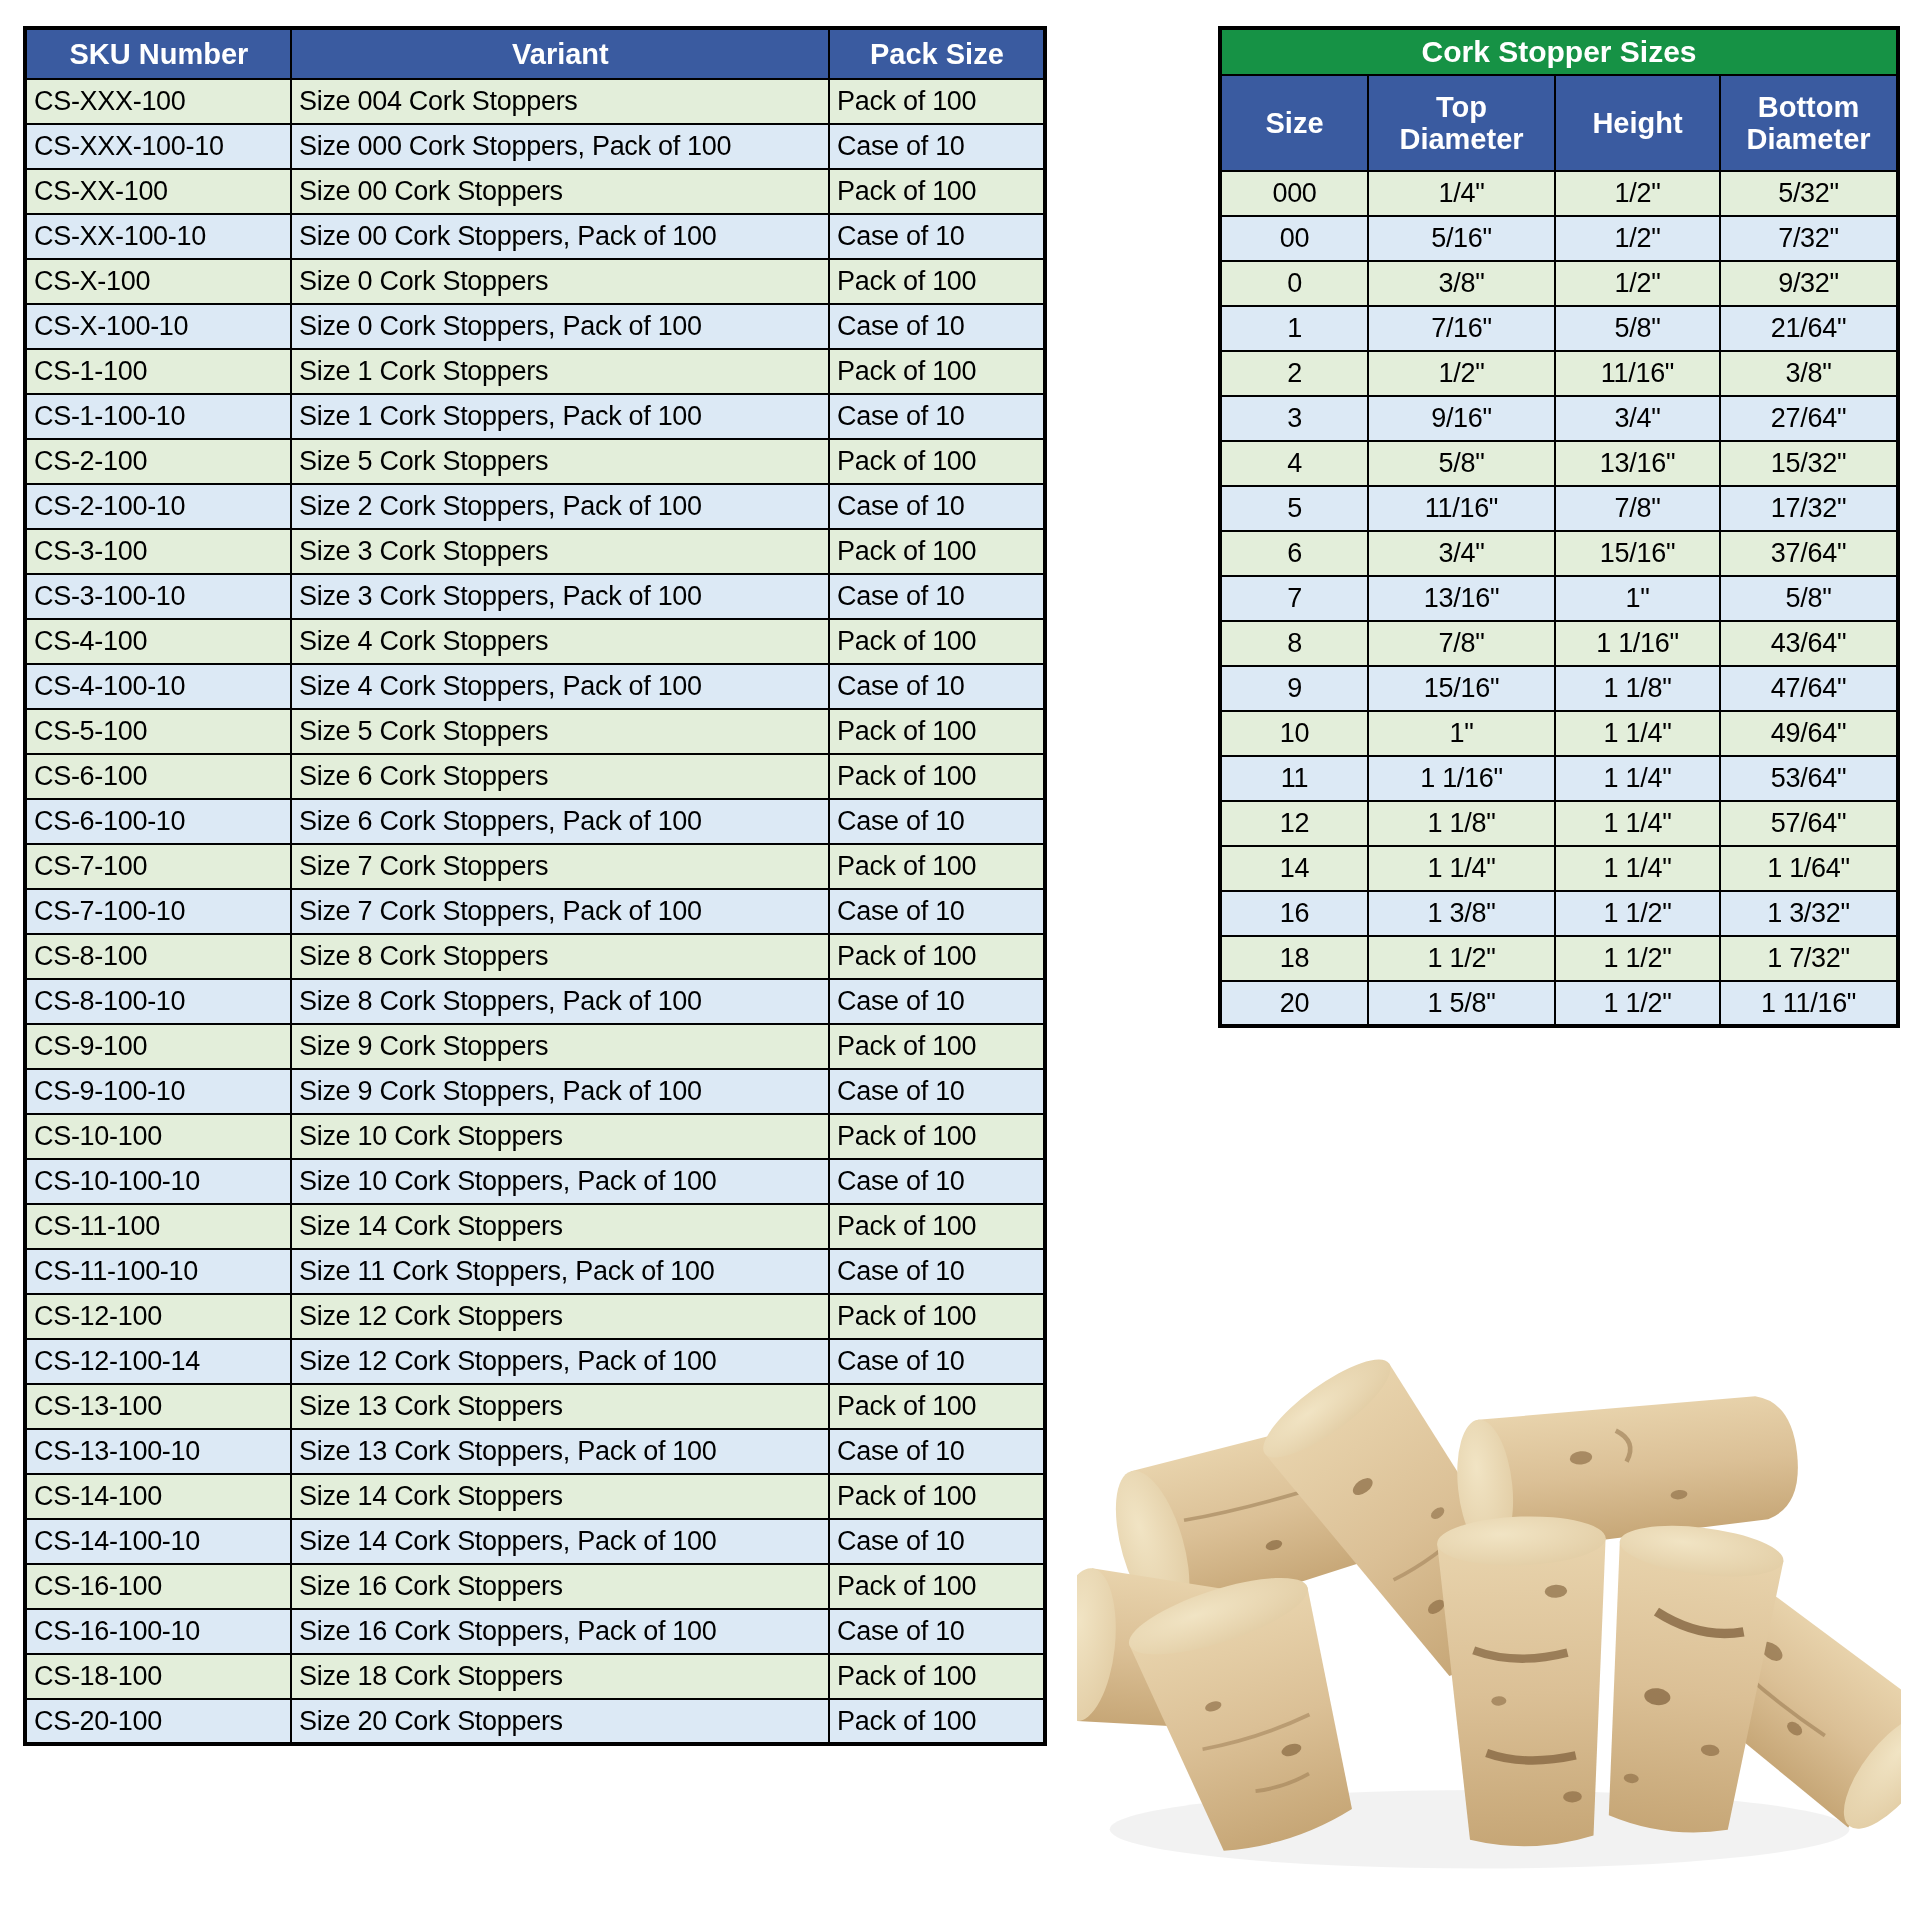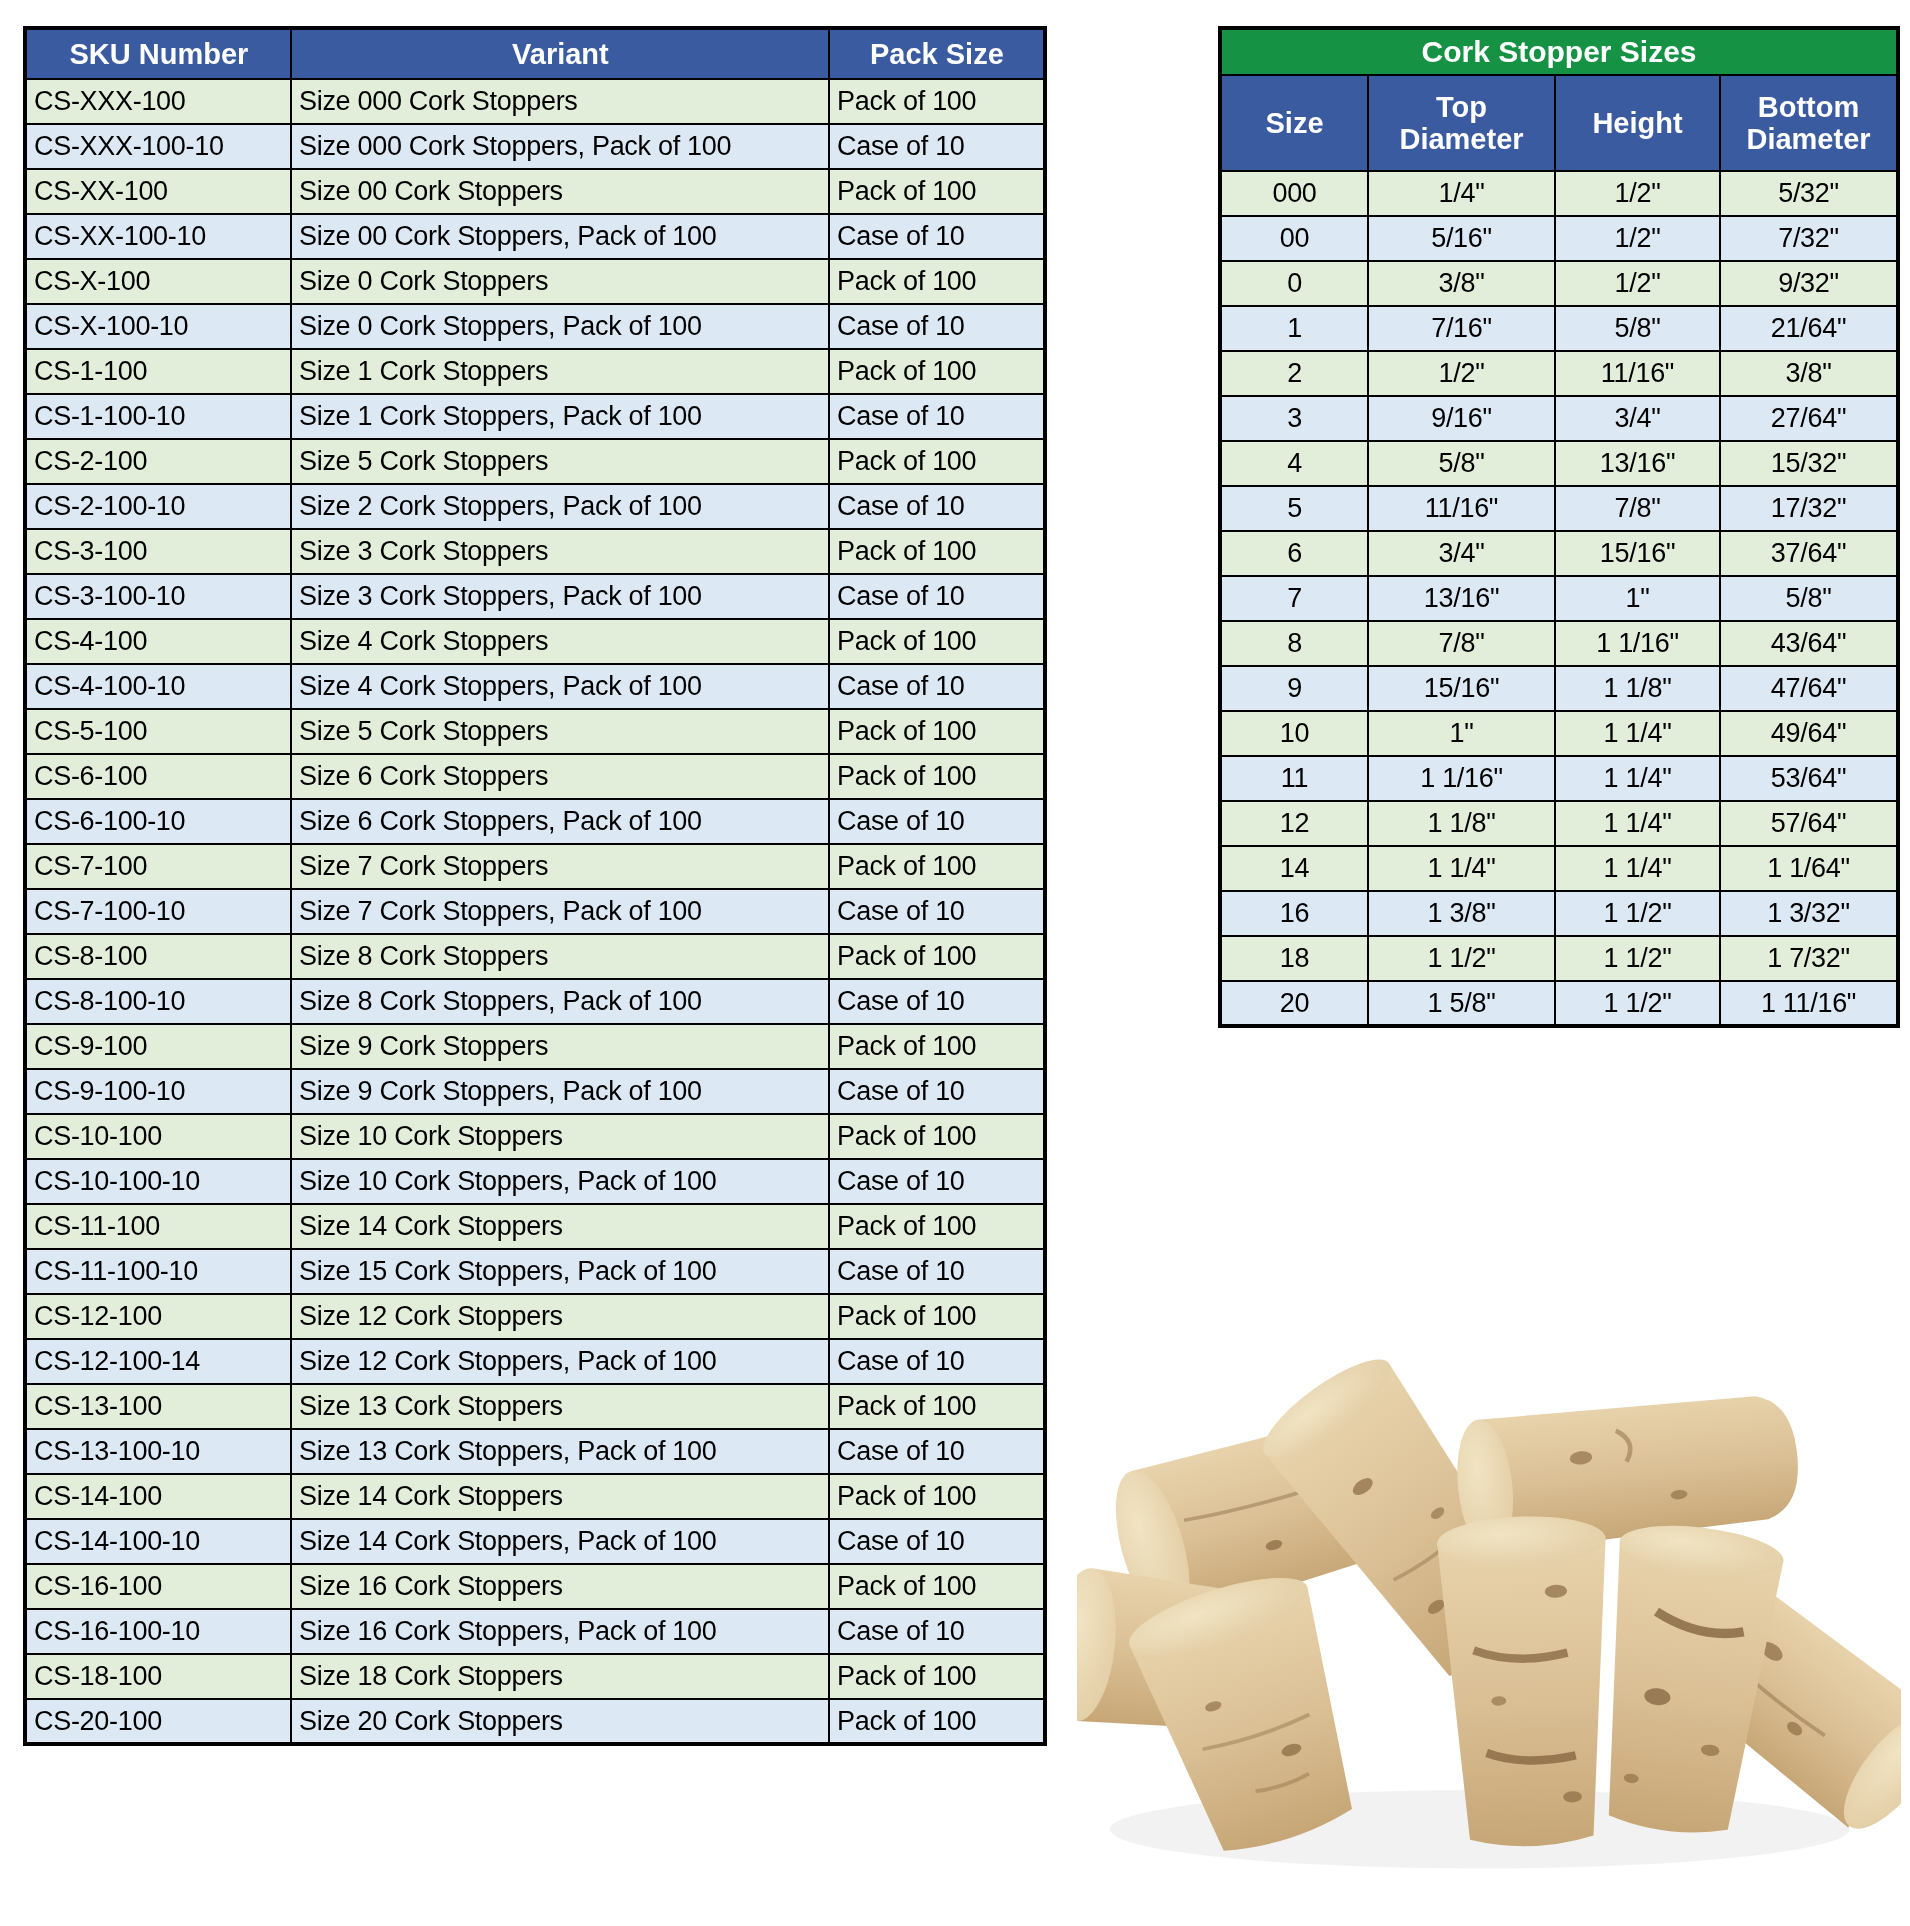--- a/index.html
+++ b/index.html
@@ -40,21 +40,21 @@
     <thead>
       <tr>
         <th>SKU Number</th>
         <th>Variant</th>
         <th>Pack Size</th>
       </tr>
     </thead>
     <tbody>
         <tr class="row-green">
           <td>CS-XXX-100</td>
-          <td>Size 000 Cork Stoppers</td>
+          <td>Size 004 Cork Stoppers</td>
           <td>Pack of 100</td>
         </tr>
         <tr class="row-blue">
           <td>CS-XXX-100-10</td>
           <td>Size 000 Cork Stoppers, Pack of 100</td>
           <td>Case of 10</td>
         </tr>
         <tr class="row-green">
           <td>CS-XX-100</td>
           <td>Size 00 Cork Stoppers</td>
@@ -170,21 +170,21 @@
           <td>Size 10 Cork Stoppers, Pack of 100</td>
           <td>Case of 10</td>
         </tr>
         <tr class="row-green">
           <td>CS-11-100</td>
           <td>Size 14 Cork Stoppers</td>
           <td>Pack of 100</td>
         </tr>
         <tr class="row-blue">
           <td>CS-11-100-10</td>
-          <td>Size 15 Cork Stoppers, Pack of 100</td>
+          <td>Size 11 Cork Stoppers, Pack of 100</td>
           <td>Case of 10</td>
         </tr>
         <tr class="row-green">
           <td>CS-12-100</td>
           <td>Size 12 Cork Stoppers</td>
           <td>Pack of 100</td>
         </tr>
         <tr class="row-blue">
           <td>CS-12-100-14</td>
           <td>Size 12 Cork Stoppers, Pack of 100</td>

